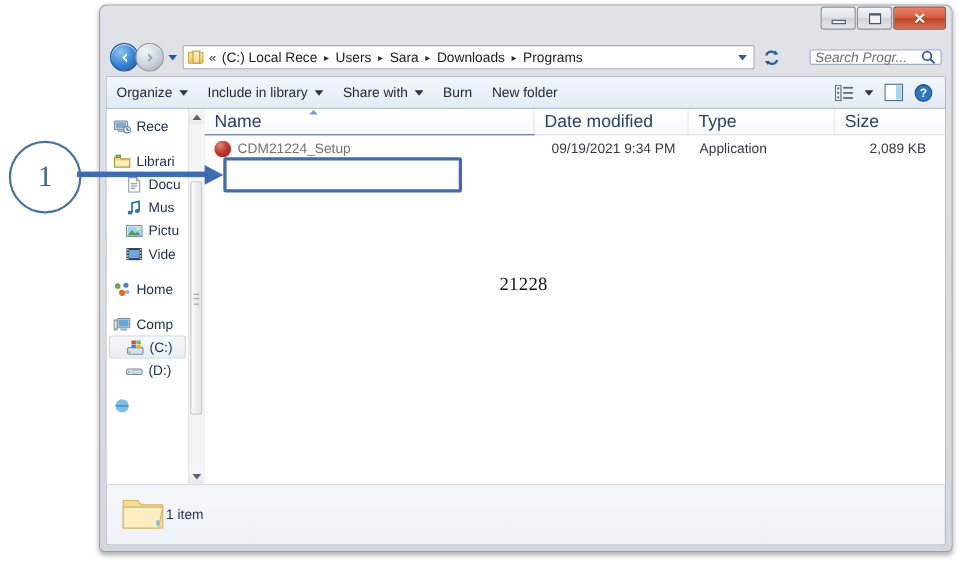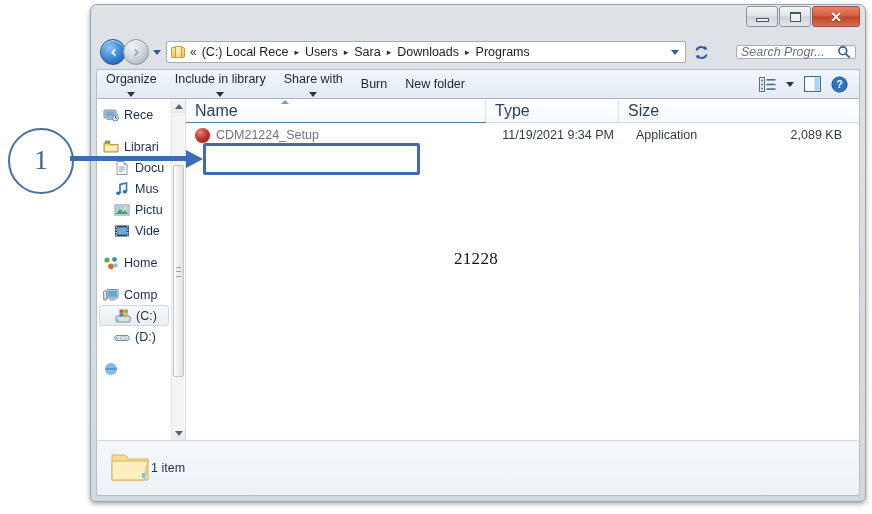--- a/index.html
+++ b/index.html
@@ -246,21 +246,20 @@
     border-radius: 2px 2px 0 0;
   }
   .tb-item {
     display: flex;
     align-items: center;
     gap: 6px;
     padding: 3px 9px;
     font-size: 12.5px;
     color: #20283a;
     white-space: nowrap;
-    flex-direction: column;
   }
   .tb-caret {
     width: 0; height: 0;
     border-left: 4px solid transparent;
     border-right: 4px solid transparent;
     border-top: 5px solid #2a3446;
   }
   #toolbar-right {
     margin-left: auto;
     display: flex;
@@ -874,35 +873,38 @@
       </div>
 
       <div id="nav-divider"></div>
 
       <div id="list-pane">
         <div id="col-header">
           <div class="col-cell col-name">
             <span>Name</span>
             <span id="sort-indicator"></span>
           </div>
+          <div class="col-cell col-date">
+            <span>Date modified</span>
+          </div>
           <div class="col-cell col-type">
             <span>Type</span>
           </div>
           <div class="col-cell col-size">
             <span>Size</span>
           </div>
           <div id="header-underline"></div>
         </div>
 
         <div id="file-row">
           <div class="cell cell-name">
             <span id="app-icon"></span>
             <span>CDM21224_Setup</span>
           </div>
-          <div class="cell cell-date">11/19/2021 9:34 PM</div>
+          <div class="cell cell-date">09/19/2021 9:34 PM</div>
           <div class="cell cell-type">Application</div>
           <div class="cell cell-size">2,089 KB</div>
         </div>
 
         <div id="whiteout-patch"></div>
         <div id="stray-number">21228</div>
       </div>
     </div>
 
     <div id="status-bar">

